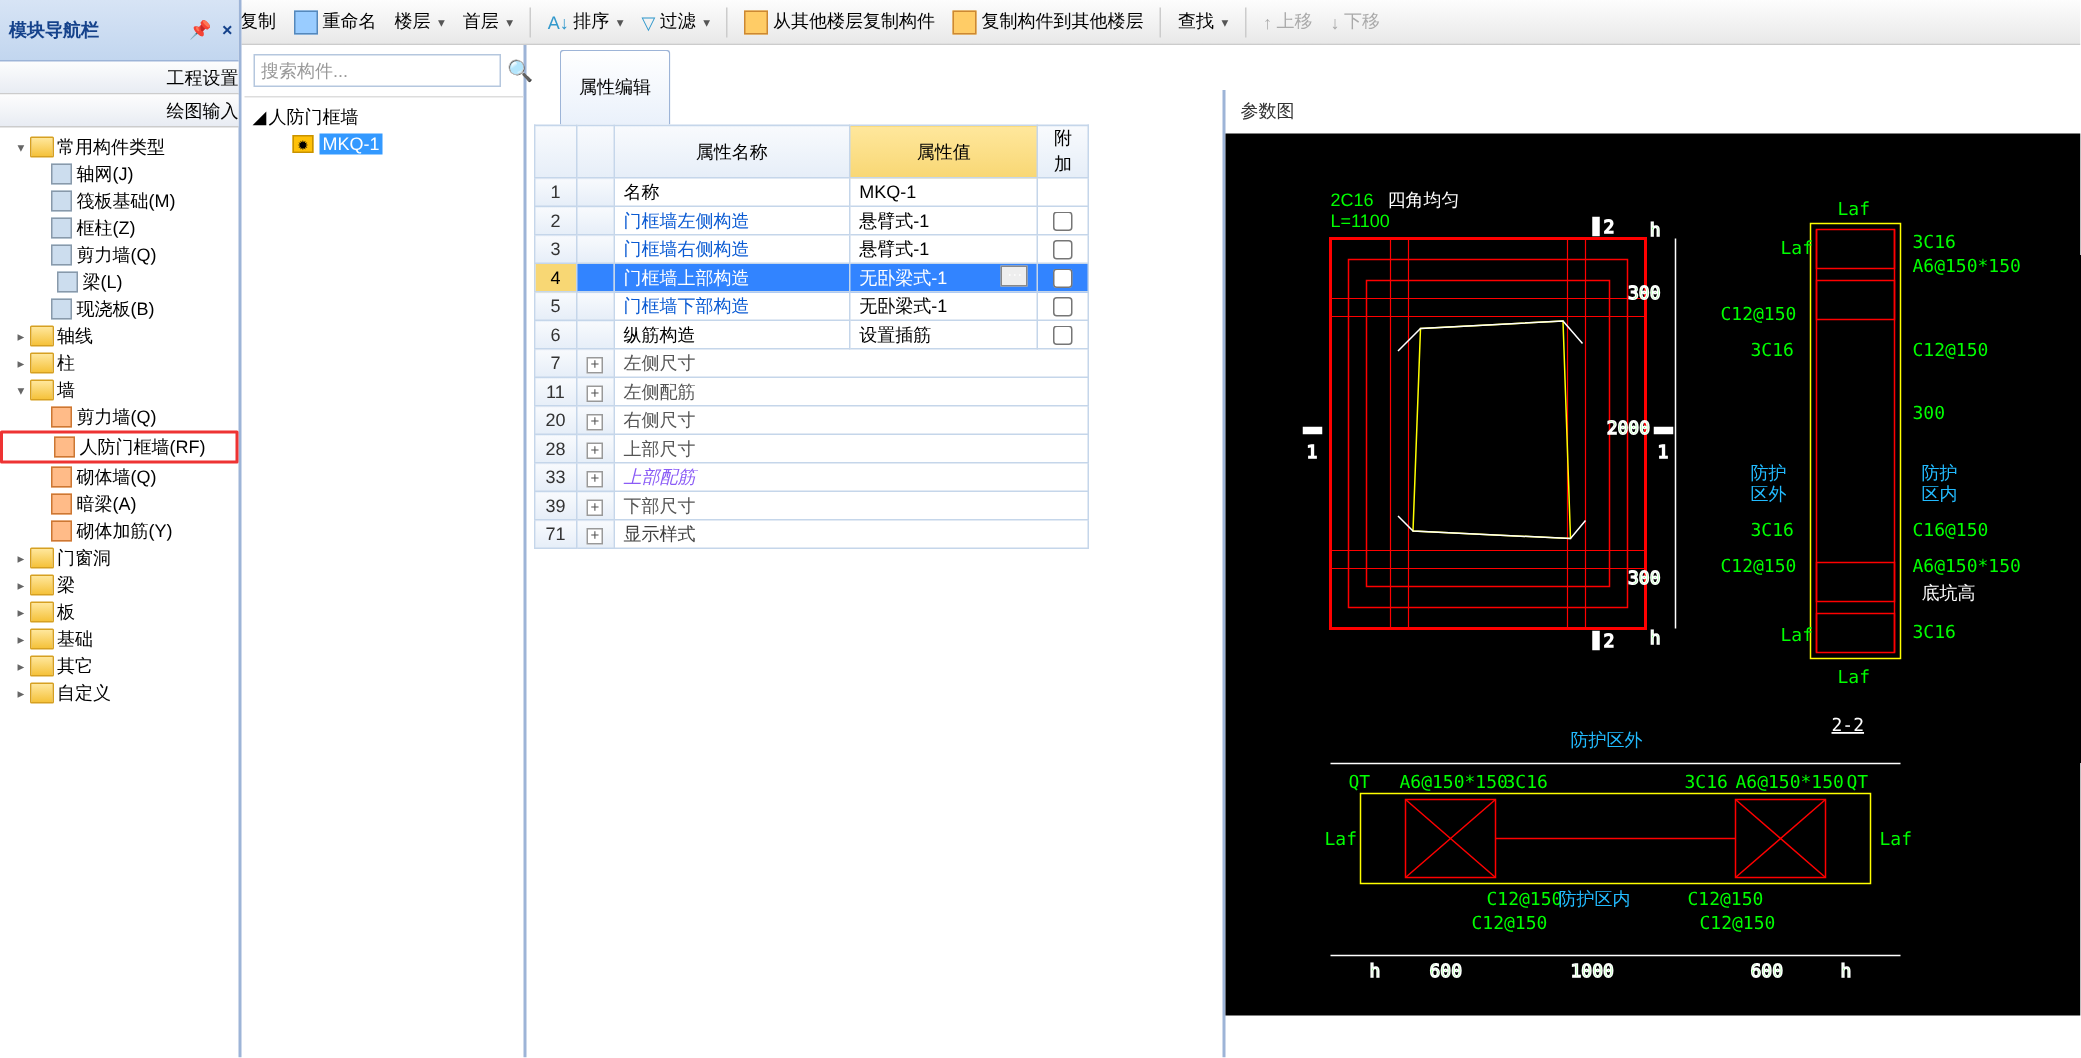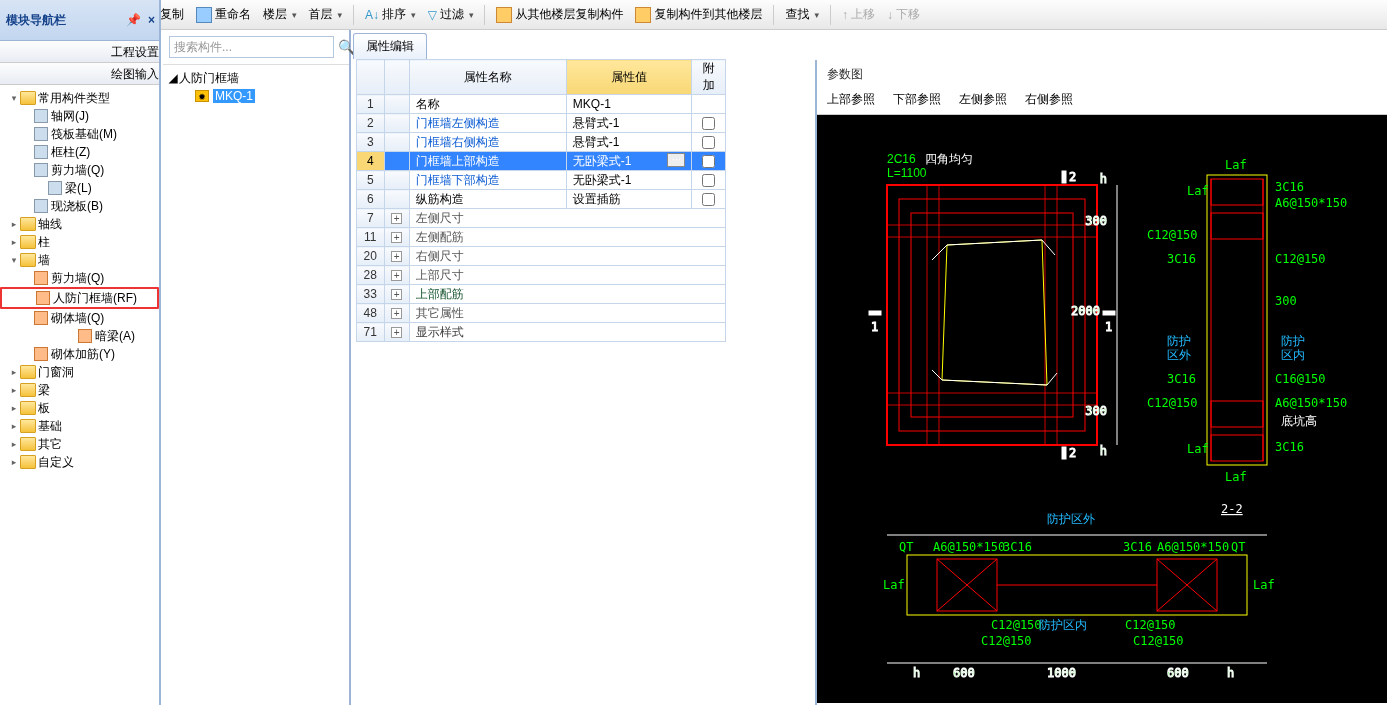--- a/index.html
+++ b/index.html
@@ -31,21 +31,21 @@
 .search-row { display: flex; align-items: center; padding: 6px; gap: 4px; border-bottom: 1px solid #ddd; }
 .search-row input { flex: 1; height: 22px; border: 1px solid #b5c7de; padding: 0 4px; color: #999; }
 .search-row .sico { width: 18px; color: #2b8fcf; font-size: 14px; cursor: pointer; }
 .mid-tree { padding: 4px; }
 .mid-tree .row { display: flex; align-items: center; height: 18px; cursor: pointer; }
 .mid-tree .sel { background: #3399ff; color: #fff; padding: 0 2px; }
 .mid-tree .mk { display:inline-block;width:14px;height:12px;background:#ffc107;border:1px solid #c89200;margin-right:4px;font-size:9px;text-align:center;line-height:12px;color:#000;}
 
 
 .prop-panel { position: absolute; left: 353px; top: 30px; width: 460px; height: 675px; }
-.prop-tab { display:inline-block; border:1px solid #9db4d7; border-bottom:none; background:linear-gradient(#fff,#eaf1fb); padding:4px 12px; margin:3px 0 0 0; border-radius:3px 3px 0 0; }
+.prop-tab { display:inline-block; border:1px solid #9db4d7; border-bottom:none; background:linear-gradient(#fff,#eaf1fb); padding:16px 12px; margin:3px 0 0 20px; border-radius:3px 3px 0 0; }
 .grid { border:1px solid #9db4d7; border-collapse: collapse; width: 370px; margin-left:3px; }
 .grid th, .grid td { border:1px solid #c5d6ea; height:19px; padding:0 6px; text-align:left; vertical-align:middle; }
 .grid th { background: linear-gradient(#f8fafd,#e6eef8); font-weight:normal; text-align:center; }
 .grid th.val { background: linear-gradient(#ffe79c,#f8d774); }
 .grid .rownum { width:26px; text-align:center; background:linear-gradient(#f8fafd,#e6eef8); color:#333; }
 .grid .link { color:#0b5bd3; }
 .grid tr.sel td { background:#3284ff; color:#fff; }
 .grid tr.sel td.rownum { background:#f8d774; color:#000; }
 .grid .exp { width:18px; text-align:center; background:linear-gradient(#f8fafd,#e6eef8); }
 .grid .expbtn { display:inline-block;width:11px;height:11px;border:1px solid #999;font-size:10px;line-height:9px;text-align:center;color:#555;background:#fff;}
@@ -143,21 +143,21 @@
       <div class="tree-item" style="padding-left: 22px;">
         <span class="toggle"></span>
         <span class="ico-s"></span>
         <span>框柱(Z)</span>
       </div>
       <div class="tree-item" style="padding-left: 22px;">
         <span class="toggle"></span>
         <span class="ico-s"></span>
         <span>剪力墙(Q)</span>
       </div>
-      <div class="tree-item" style="padding-left: 36px;">
+      <div class="tree-item" style="padding-left: 26px;">
         <span class="toggle"></span>
         <span class="ico-s"></span>
         <span>梁(L)</span>
       </div>
       <div class="tree-item" style="padding-left: 22px;">
         <span class="toggle"></span>
         <span class="ico-s"></span>
         <span>现浇板(B)</span>
       </div>
       <div class="tree-item" style="padding-left: 8px;">
@@ -185,21 +185,21 @@
           <span class="toggle"></span>
           <span class="ico-s" style="background:#fb8;border-color:#c73;"></span>
           <span>人防门框墙(RF)</span>
         </div>
       </div>
       <div class="tree-item" style="padding-left: 22px;">
         <span class="toggle"></span>
         <span class="ico-s" style="background:#fb8;border-color:#c73;"></span>
         <span>砌体墙(Q)</span>
       </div>
-      <div class="tree-item" style="padding-left: 22px; margin-left: 44px;">
+      <div class="tree-item" style="padding-left: 22px;">
         <span class="toggle"></span>
         <span class="ico-s" style="background:#fb8;border-color:#c73;"></span>
         <span>暗梁(A)</span>
       </div>
       <div class="tree-item" style="padding-left: 22px;">
         <span class="toggle"></span>
         <span class="ico-s" style="background:#fb8;border-color:#c73;"></span>
         <span>砌体加筋(Y)</span>
       </div>
       <div class="tree-item" style="padding-left: 8px;">
@@ -324,44 +324,38 @@
           <td colspan="3" style="color:#555;">右侧尺寸</td>
         </tr>
         <tr>
           <td class="rownum">28</td>
           <td class="exp"><span class="expbtn">+</span></td>
           <td colspan="3" style="color:#555;">上部尺寸</td>
         </tr>
         <tr>
           <td class="rownum">33</td>
           <td class="exp"><span class="expbtn">+</span></td>
-          <td colspan="3" style="color:#14532d;">上部配筋</td>
-        </tr>
-        <tr>
-          <td class="rownum">48</td>
-          <td class="exp"><span class="expbtn">+</span></td>
-          <td colspan="3" style="color:#555;">其它属性</td>
+          <td colspan="3" style="color:#8b5cf6;font-style:italic;">上部配筋</td>
+        </tr>
+        <tr>
+          <td class="rownum">39</td>
+          <td class="exp"><span class="expbtn">+</span></td>
+          <td colspan="3" style="color:#555;">下部尺寸</td>
         </tr>
         <tr>
           <td class="rownum">71</td>
           <td class="exp"><span class="expbtn">+</span></td>
           <td colspan="3" style="color:#404040;">显示样式</td>
         </tr>
       </tbody>
   </table>
 </div>
 
 <div class="cad-panel">
   <div class="cad-title">参数图</div>
-  <div class="cad-refs">
-    <span>上部参照</span>
-    <span>下部参照</span>
-    <span>左侧参照</span>
-    <span>右侧参照</span>
-  </div>
   <div class="cad-canvas">
     <svg width="572" height="588" viewBox="0 0 572 588">
 
       <g transform="translate(70,70)">
         <rect x="0" y="0" width="210" height="260" fill="none" stroke="#f00" stroke-width="2"></rect>
         <rect x="12" y="14" width="186" height="232" fill="none" stroke="#f00"></rect>
         <rect x="24" y="28" width="162" height="204" fill="none" stroke="#f00"></rect>
 
         <g stroke="#f00" stroke-width="0.8">
           <line x1="0" y1="40" x2="210" y2="40"></line>

